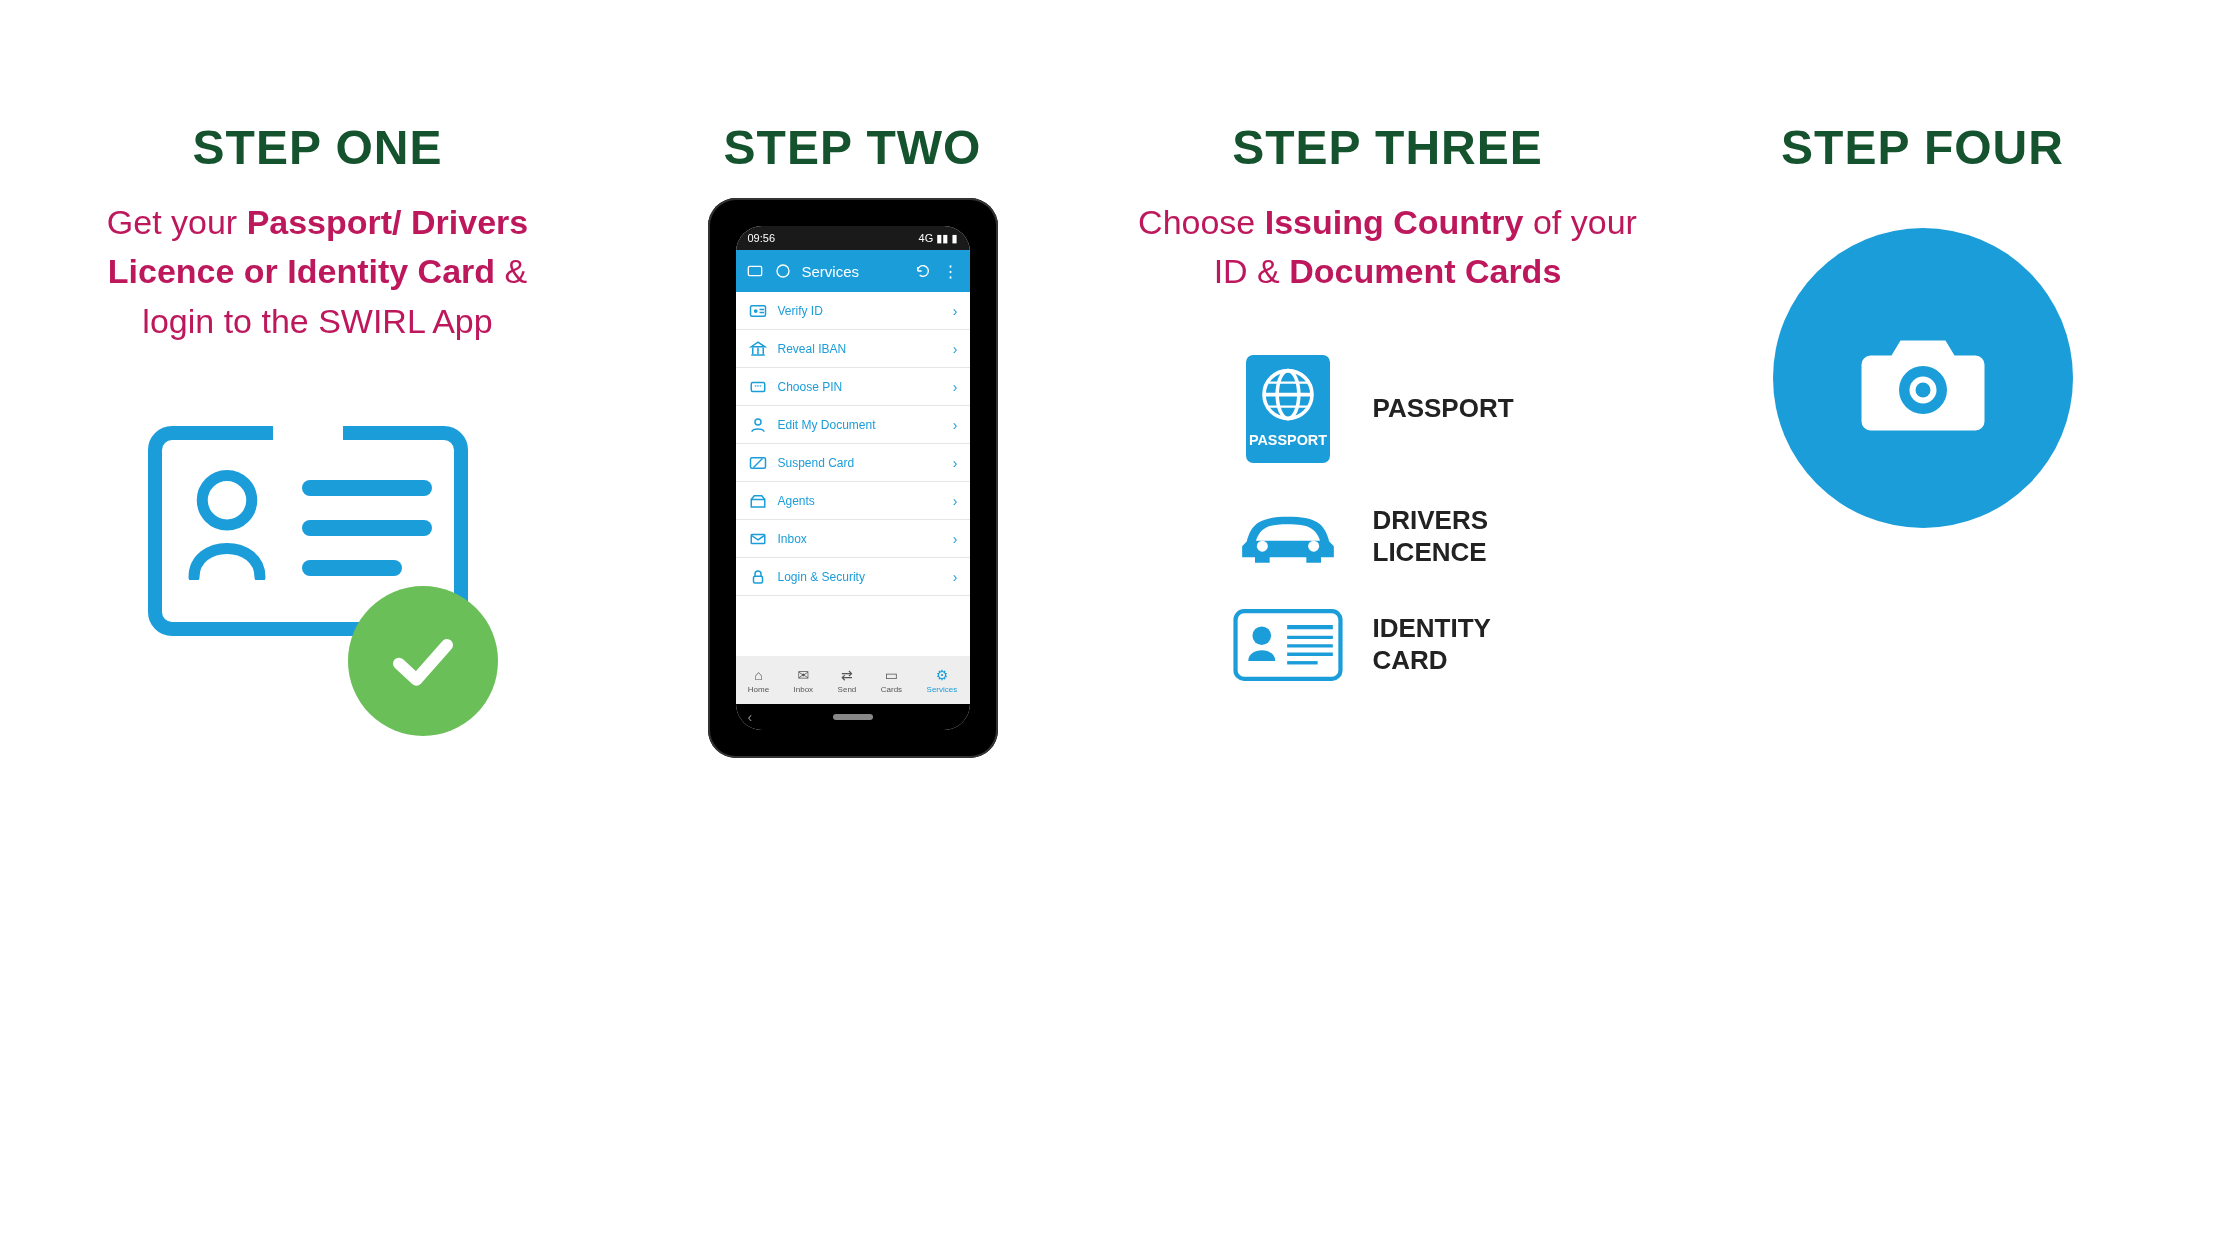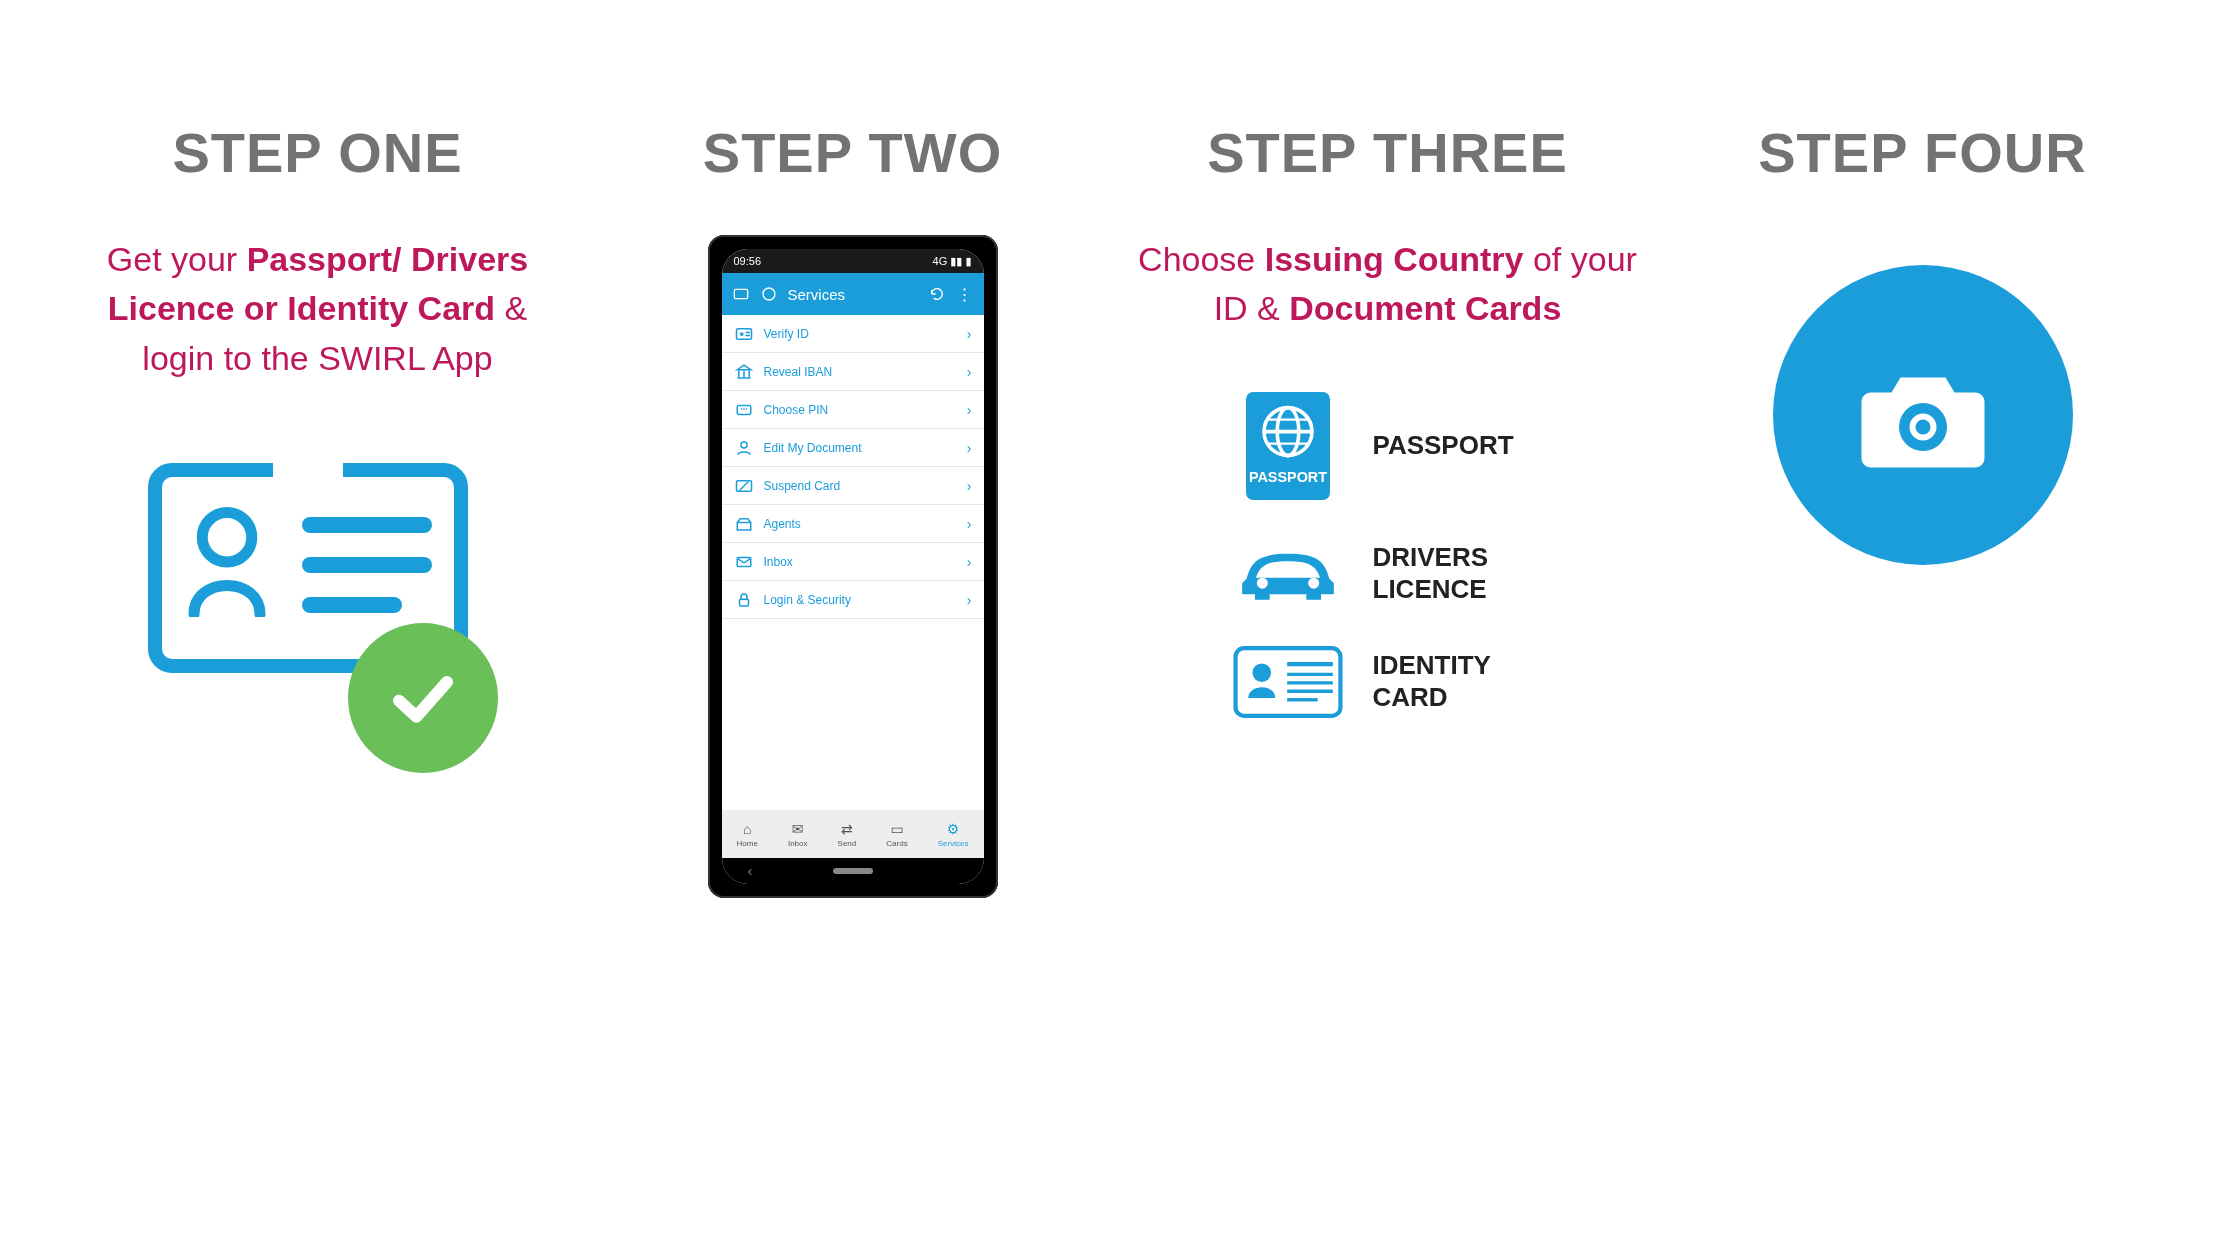--- a/index.html
+++ b/index.html
@@ -18,25 +18,25 @@
   }
   .col {
     flex: 1;
     display: flex;
     flex-direction: column;
     align-items: center;
     text-align: center;
     max-width: 500px;
   }
   .step-title {
-    color: #737373;
+    color: #14532d;
     font-weight: 700;
-    font-size: 56px;
+    font-size: 48px;
     letter-spacing: 1px;
-    margin-bottom: 50px;
+    margin-bottom: 23px;
   }
   .step-desc {
     color: #be185d;
     font-size: 34px;
     line-height: 1.45;
     margin-bottom: 40px;
     font-weight: 400;
   }
   .step-desc b { font-weight: 700; }
   .illus { display:flex; align-items:center; justify-content:center; min-height:360px; }
@@ -63,23 +63,23 @@
   .idcard .l3 { top:120px; width:100px; }
   .check-badge {
     position:absolute; right:-10px; bottom:-30px;
     width:150px; height:150px; border-radius:50%;
     background:#6bbf59; display:flex; align-items:center; justify-content:center;
   }
   .check-badge svg { width:80px; height:80px; }
 
   
   .phone {
-    width: 290px; height: 663px;
-    background:#000; border-radius:16px;
-    padding:14px; position:relative;
+    width: 290px; height: 560px;
+    background:#000; border-radius:28px;
+    padding:28px; position:relative;
     box-shadow: inset 0 0 0 2px #333;
   }
   .phone-inner {
     width:100%; height:100%; background:#fff; border-radius:26px;
     overflow:hidden; display:flex; flex-direction:column;
   }
   .statusbar {
     height:24px; background:#1a1a1a; color:#fff; font-size:11px;
     display:flex; justify-content:space-between; align-items:center;
     padding:0 12px;

